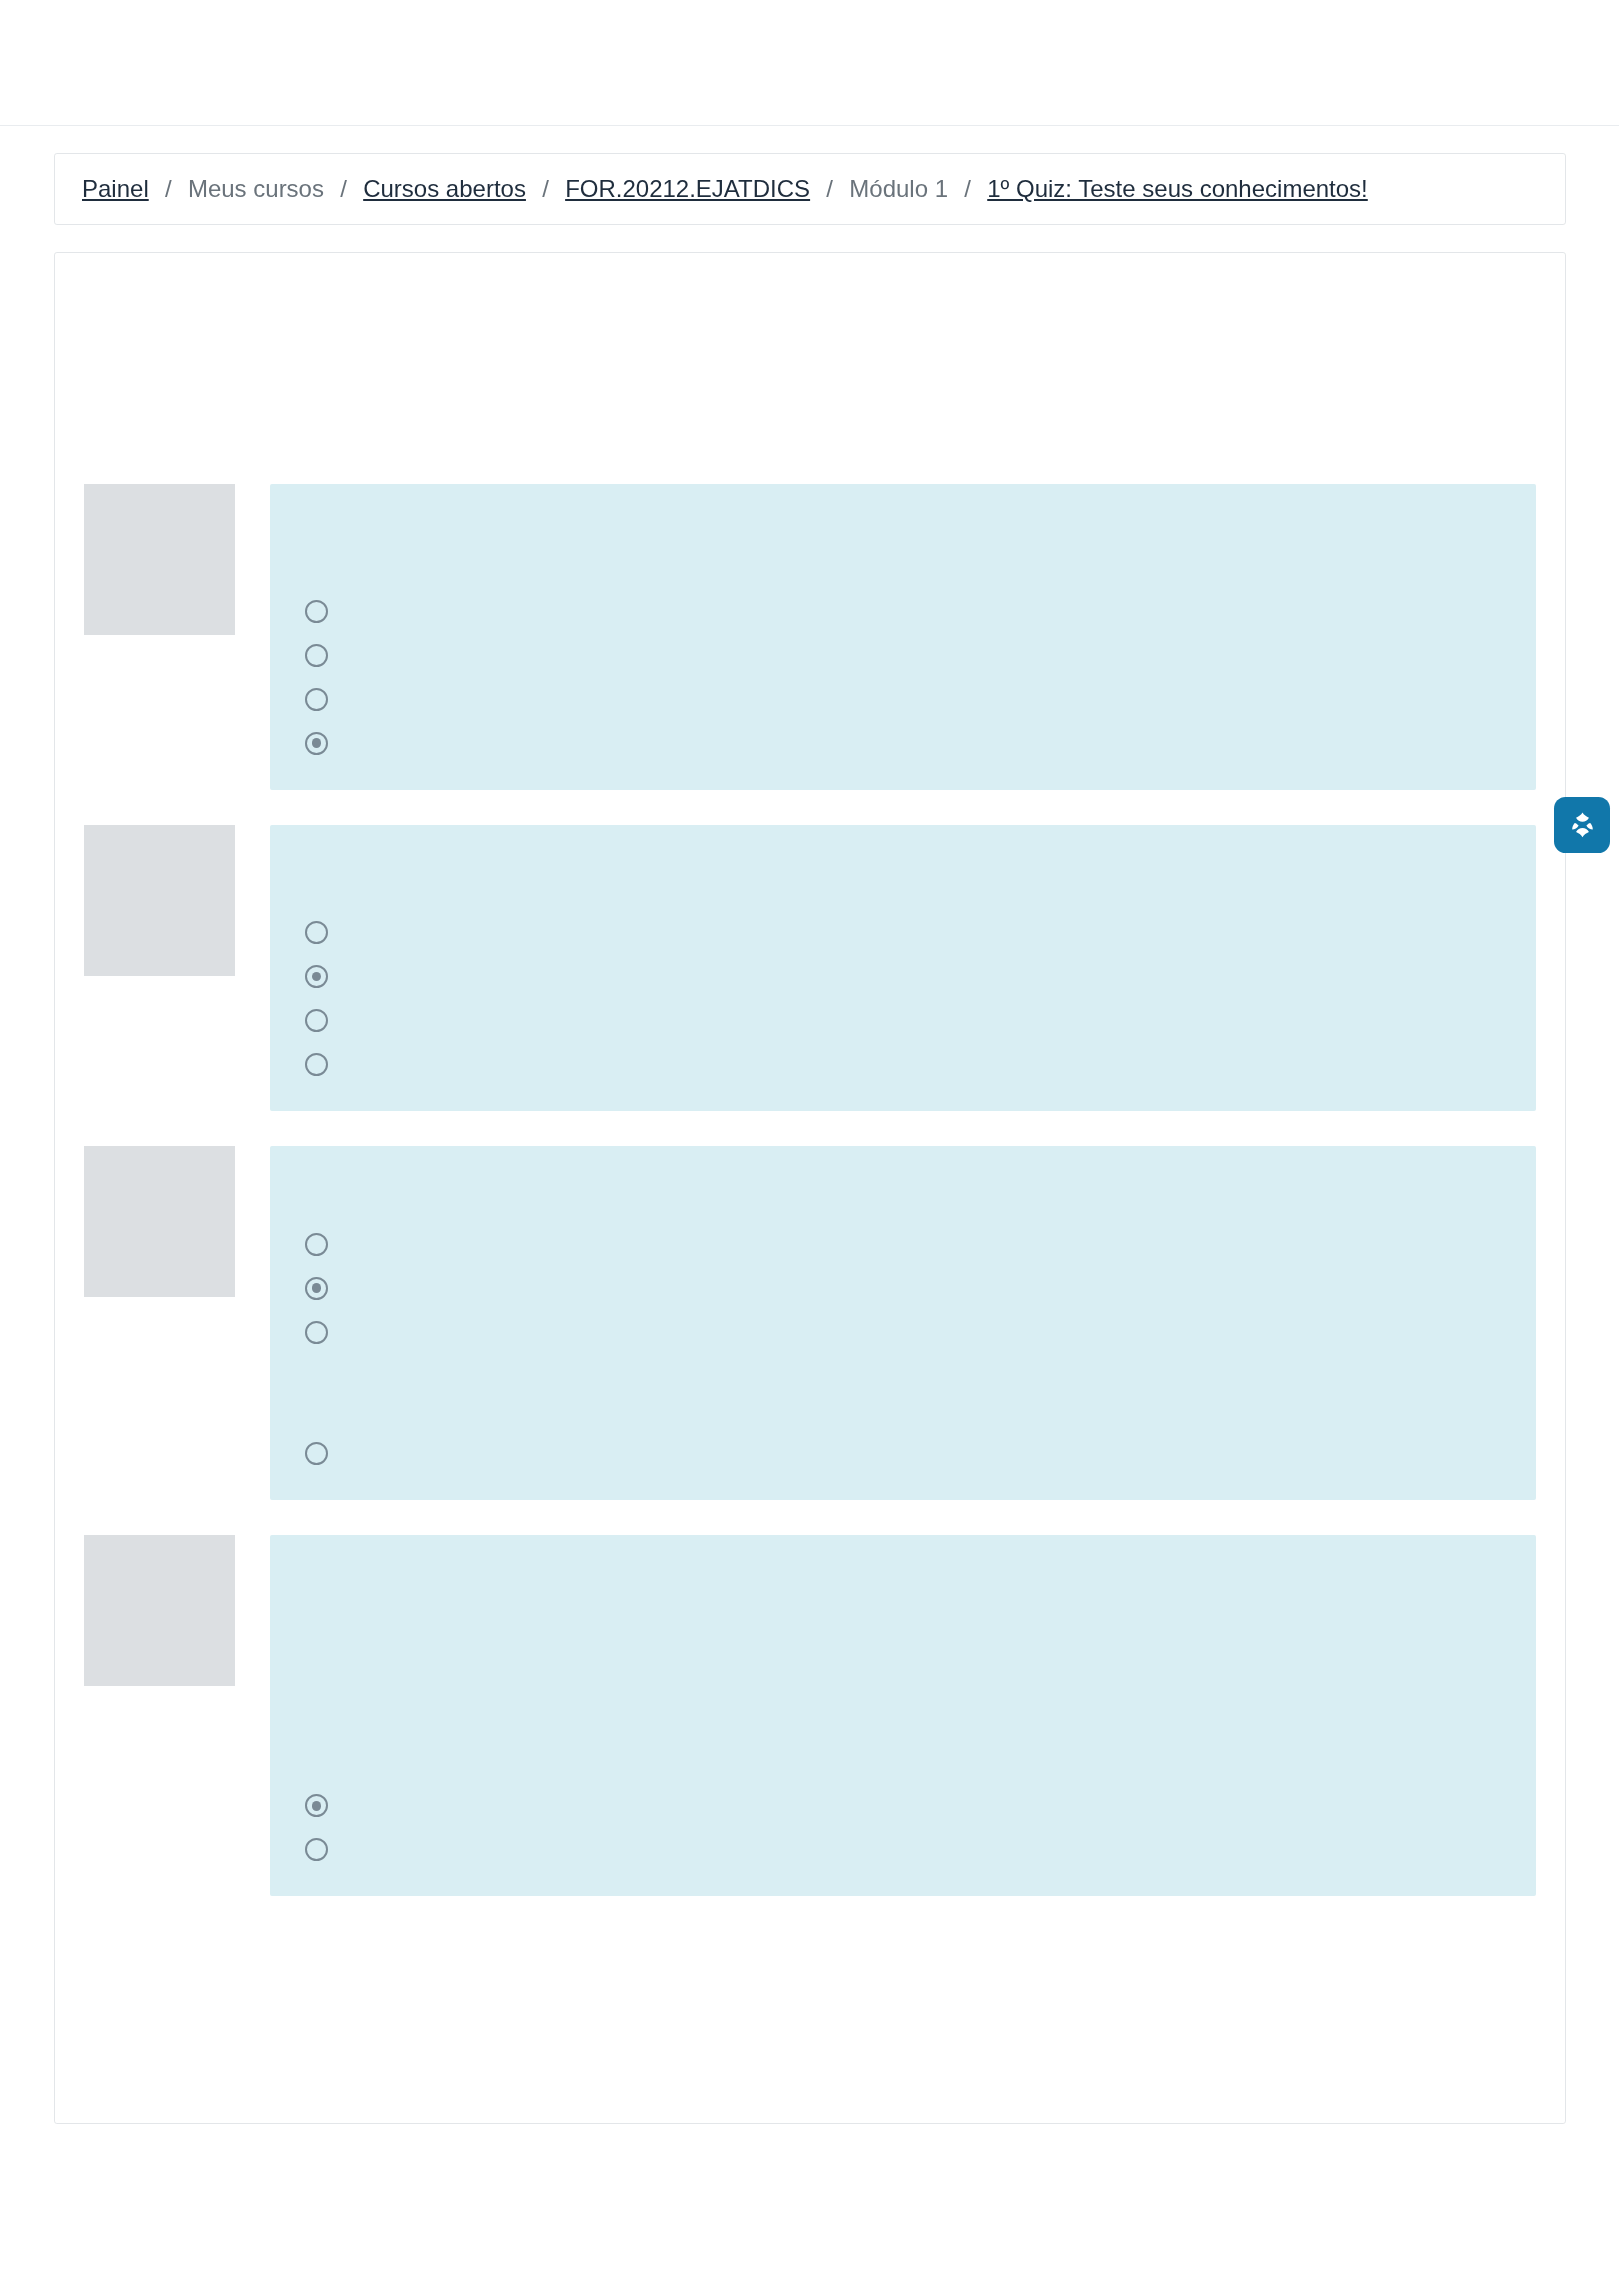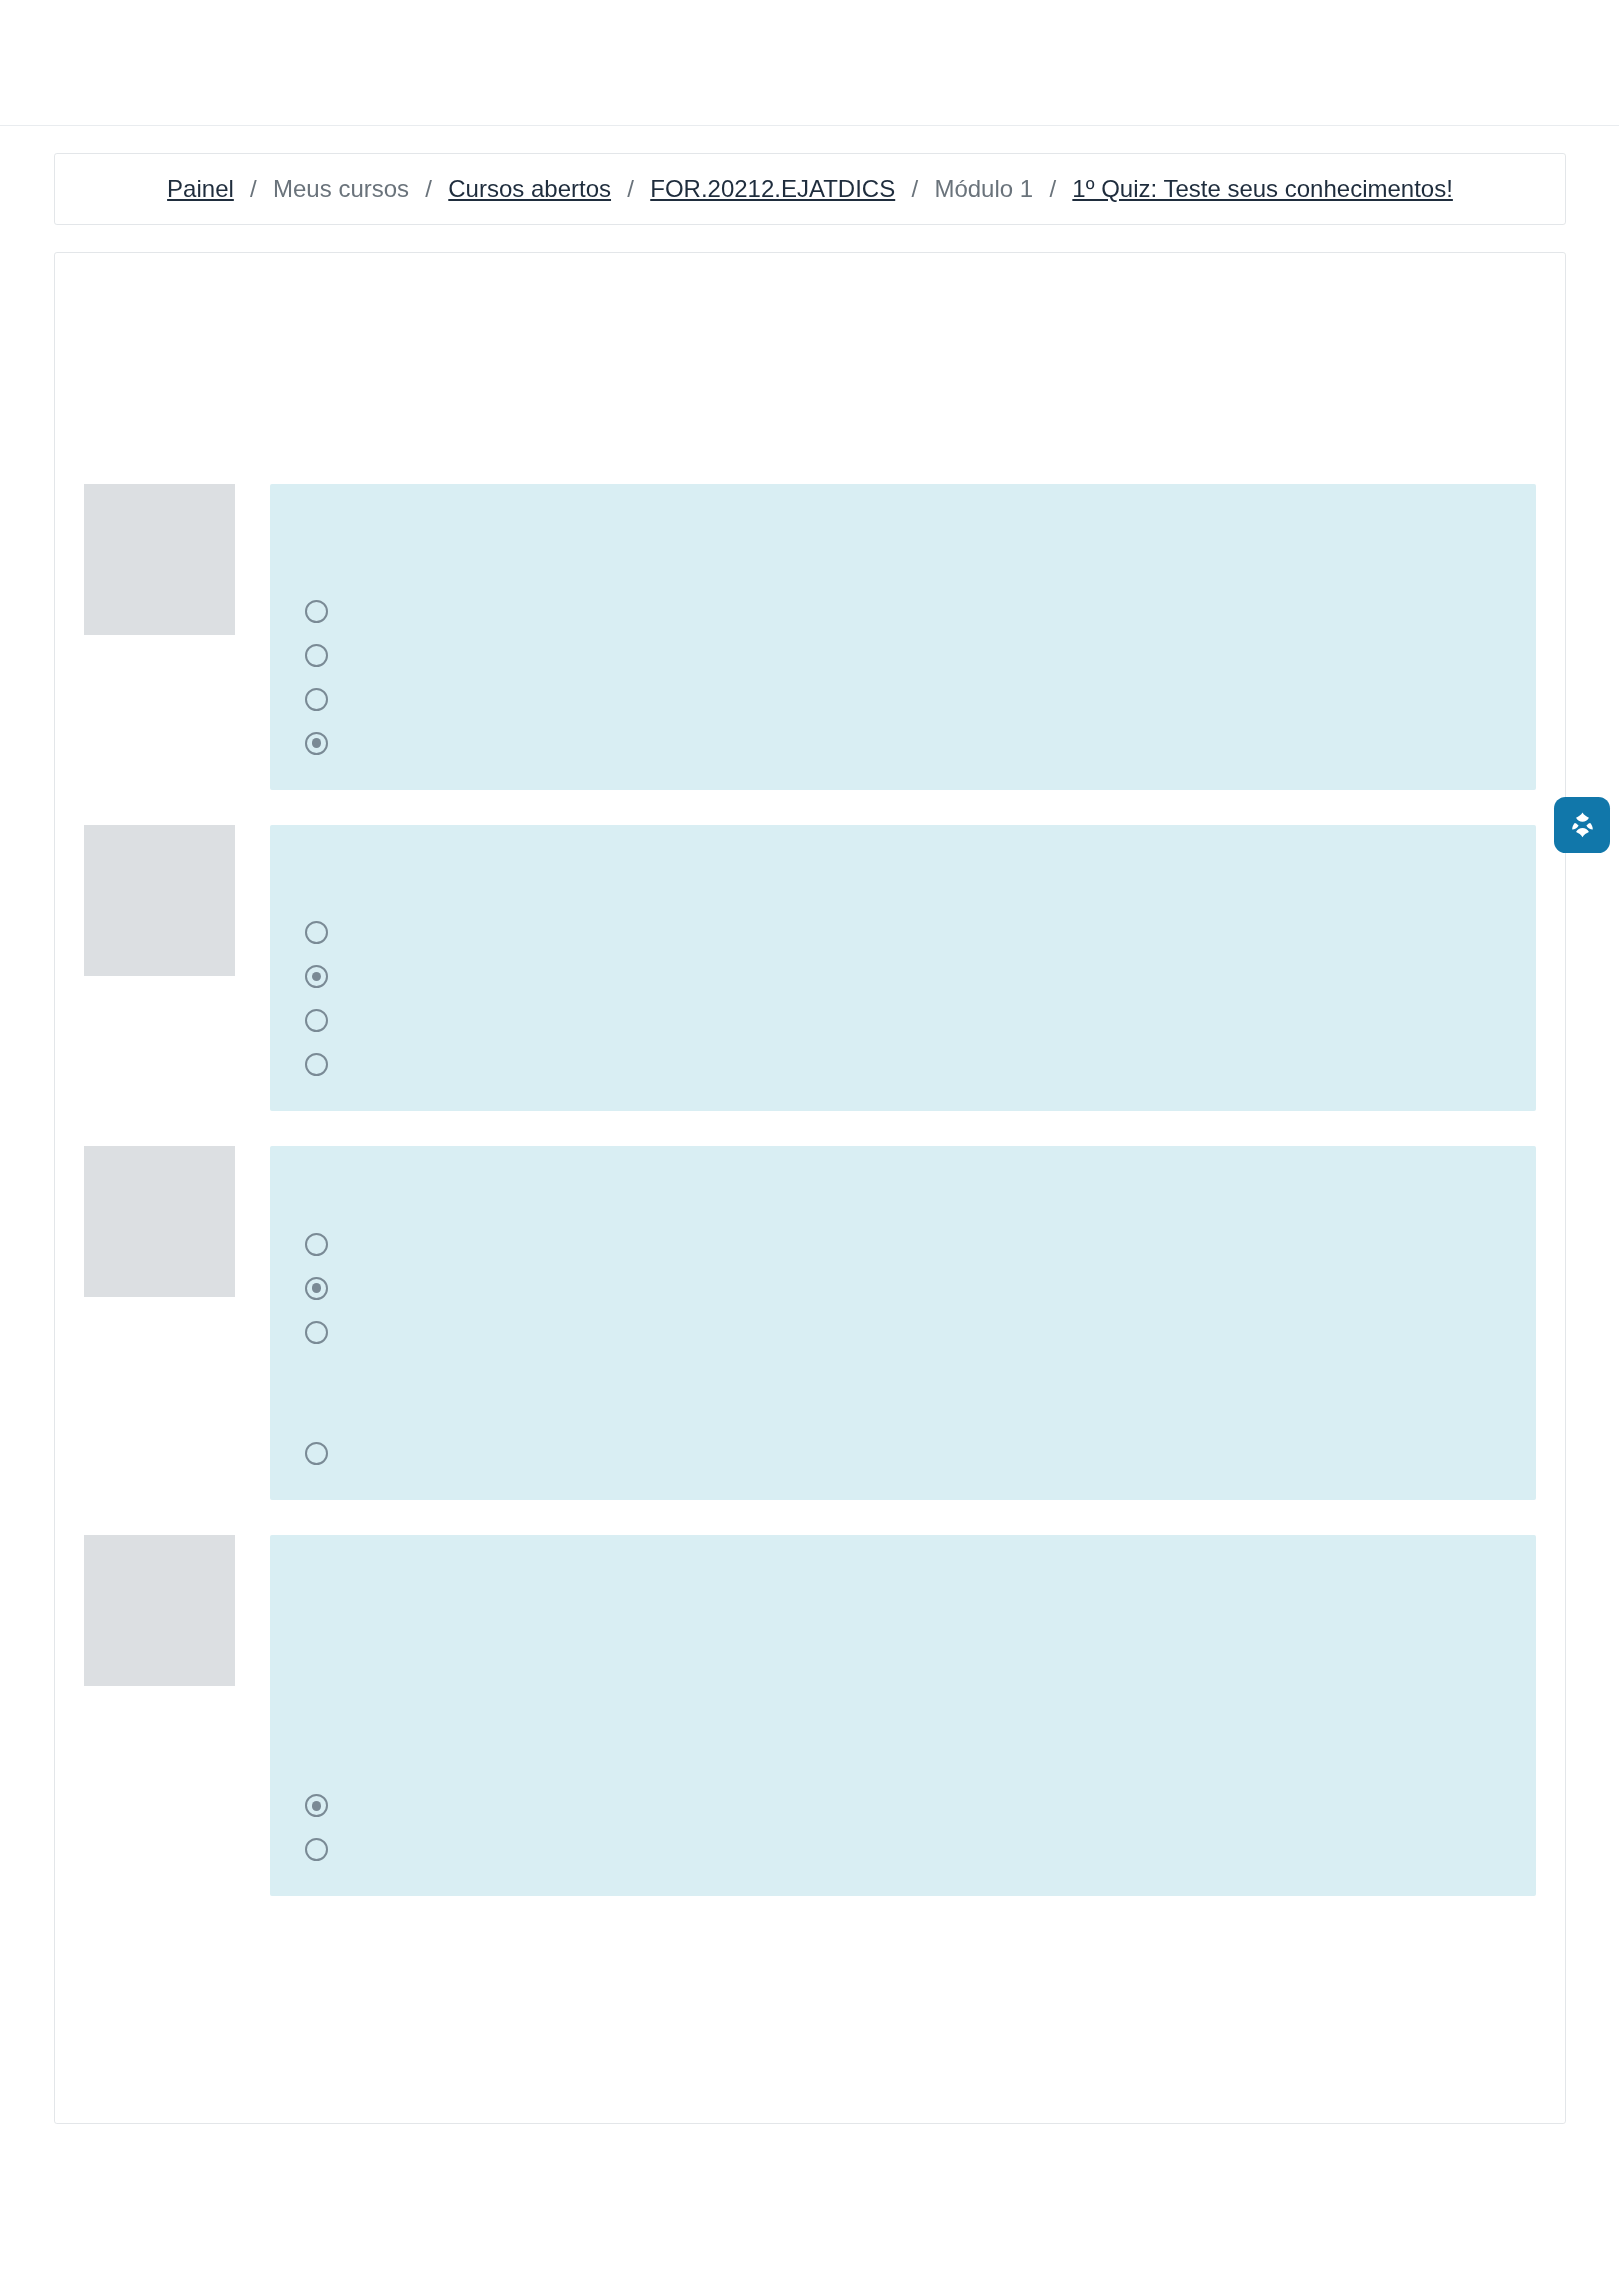--- a/index.html
+++ b/index.html
@@ -8,21 +8,21 @@
     --card-bg:#ffffff;
     --page-bg:#ffffff;
     --question-bg:#d9eef3;
     --question-sidebar:#dcdfe2;
     --divider:#e9ecef;
     --icon-blue:#1177aa;
   }
   html,body{margin:0;padding:0;background:var(--page-bg);font-family:"Segoe UI",Arial,sans-serif;color:#333;}
   .page{width:1620px;margin:0 auto;position:relative;}
   .top-divider{border-top:1.9px solid var(--divider);width:100%;margin-top:125px;}
-  .card{margin:27px 54px 0 54px;background:var(--card-bg);border:1.9px solid #e3e6e9;border-radius:2.9px;text-align:center;}
+  .card{margin:27px 54px 0 54px;background:var(--card-bg);border:1.9px solid #e3e6e9;border-radius:2.9px;}
   .breadcrumb{padding:21px 27px;font-size:24px;color:var(--muted);}
   .breadcrumb a{color:var(--link);text-decoration:underline;}
   .breadcrumb .sep{margin:0 9.6px;color:var(--muted);}
   .content-card{margin:27px 54px 0 54px;background:var(--card-bg);border:1.9px solid #e3e6e9;border-radius:2.9px;padding:29px 0 192px 0;}
   .content-inner{padding:0 29px;}
   .spacer-top{height:202px;}
   .question-row{display:flex;gap:35px;margin-bottom:35px;}
   .q-side{width:151px;height:151px;background:var(--question-sidebar);flex:0 0 auto;}
   .q-body{flex:1;background:var(--question-bg);border-radius:1.9px;padding:29px 35px 35px 35px;min-height:151px;}
   .q-text{min-height:77px;}

